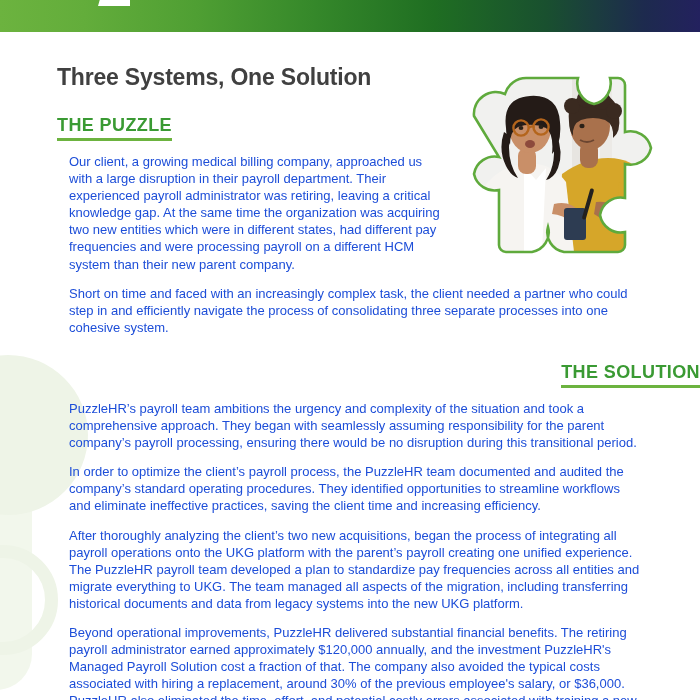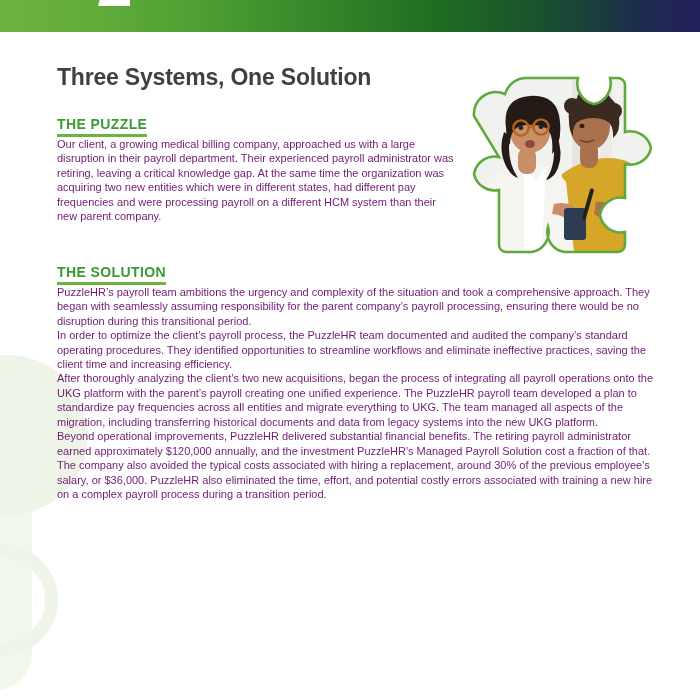--- a/index.html
+++ b/index.html
@@ -107,35 +107,35 @@
     font-size: 23px;
     font-weight: bold;
     color: #404040;
     letter-spacing: -0.2px;
   }
 
   .section-heading {
     margin: 0;
     padding: 0;
     display: inline-block;
-    font-size: 14px;
+    font-size: 18px;
     font-weight: bold;
     color: #3a9a33;
     letter-spacing: 0.4px;
     border-bottom: 3px solid #6cb33f;
     padding-bottom: 2px;
   }
   .heading-wrap { padding-left: 57px; }
   .heading-puzzle-wrap { margin-top: 24px; }
-  .heading-solution-wrap { margin-top: 39px; }
+  .heading-solution-wrap { margin-top: 26px; text-align: right; }
 
   p.body {
-    margin: 0;
-    color: #701a75;
-    font-size: 11px;
+    margin: 12px;
+    color: #1d4ed8;
+    font-size: 13px;
     line-height: 1.315;
     font-family: "Liberation Sans", sans-serif;
   }
   .col-narrow {
     padding-left: 57px;
     padding-right: 243px;
     margin-top: 13px;
   }
   .col-wide {
     padding-left: 57px;
@@ -260,20 +260,21 @@
 </div>
 
 <div class="content">
 
   <h1 class="page-title">Three Systems, One Solution</h1>
 
   <div class="heading-wrap heading-puzzle-wrap">
     <h2 class="section-heading">THE PUZZLE</h2>
   </div>
   <p class="body col-narrow">Our client, a growing medical billing company, approached us with a large disruption in their payroll department. Their experienced payroll administrator was retiring, leaving a critical knowledge gap. At the same time the organization was acquiring two new entities which were in different states, had different pay frequencies and were processing payroll on a different HCM system than their new parent company.</p>
+  <p class="body col-wide gap-top-lg">Short on time and faced with an increasingly complex task, the client needed a partner who could step in and efficiently navigate the process of consolidating three separate processes into one cohesive system.</p>
 
   <div class="heading-wrap heading-solution-wrap">
     <h2 class="section-heading">THE SOLUTION</h2>
   </div>
   <p class="body col-wide">PuzzleHR’s payroll team ambitions the urgency and complexity of the situation and took a comprehensive approach. They began with seamlessly assuming responsibility for the parent company’s payroll processing, ensuring there would be no disruption during this transitional period.</p>
   <p class="body col-wide gap-top-lg">In order to optimize the client’s payroll process, the PuzzleHR team documented and audited the company’s standard operating procedures. They identified opportunities to streamline workflows and eliminate ineffective practices, saving the client time and increasing efficiency.</p>
   <p class="body col-wide gap-top-lg">After thoroughly analyzing the client’s two new acquisitions, began the process of integrating all payroll operations onto the UKG platform with the parent’s payroll creating  one unified experience. The PuzzleHR payroll team developed a plan to standardize pay frequencies across all entities and migrate everything to UKG. The team managed all aspects of the migration, including transferring historical documents and data from legacy systems into the new UKG platform.</p>
   <p class="body col-wide gap-top-lg">Beyond operational improvements, PuzzleHR delivered substantial financial benefits. The retiring payroll administrator earned approximately $120,000 annually, and the investment PuzzleHR's Managed Payroll Solution cost a fraction of that. The company also avoided the typical costs associated with hiring a replacement, around 30% of the previous employee's salary, or $36,000. PuzzleHR also eliminated the time, effort, and potential costly errors associated with training a new hire on a complex payroll process during a transition period.</p>
 
 </div>

